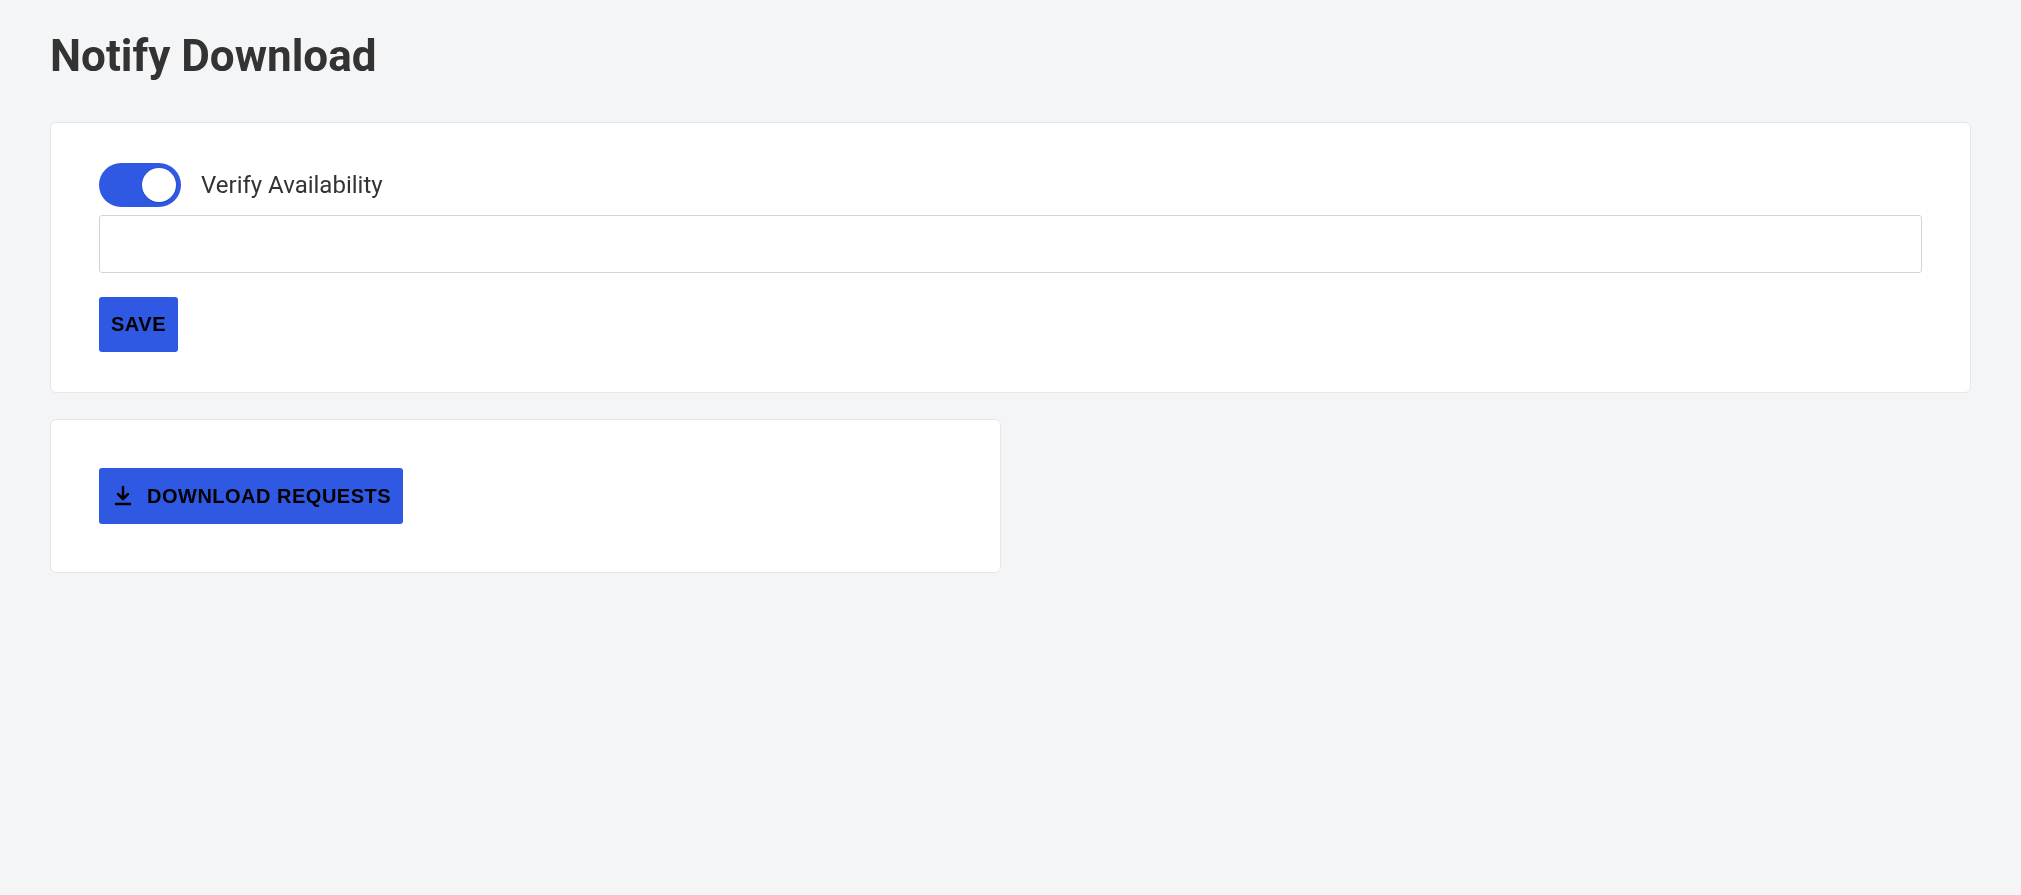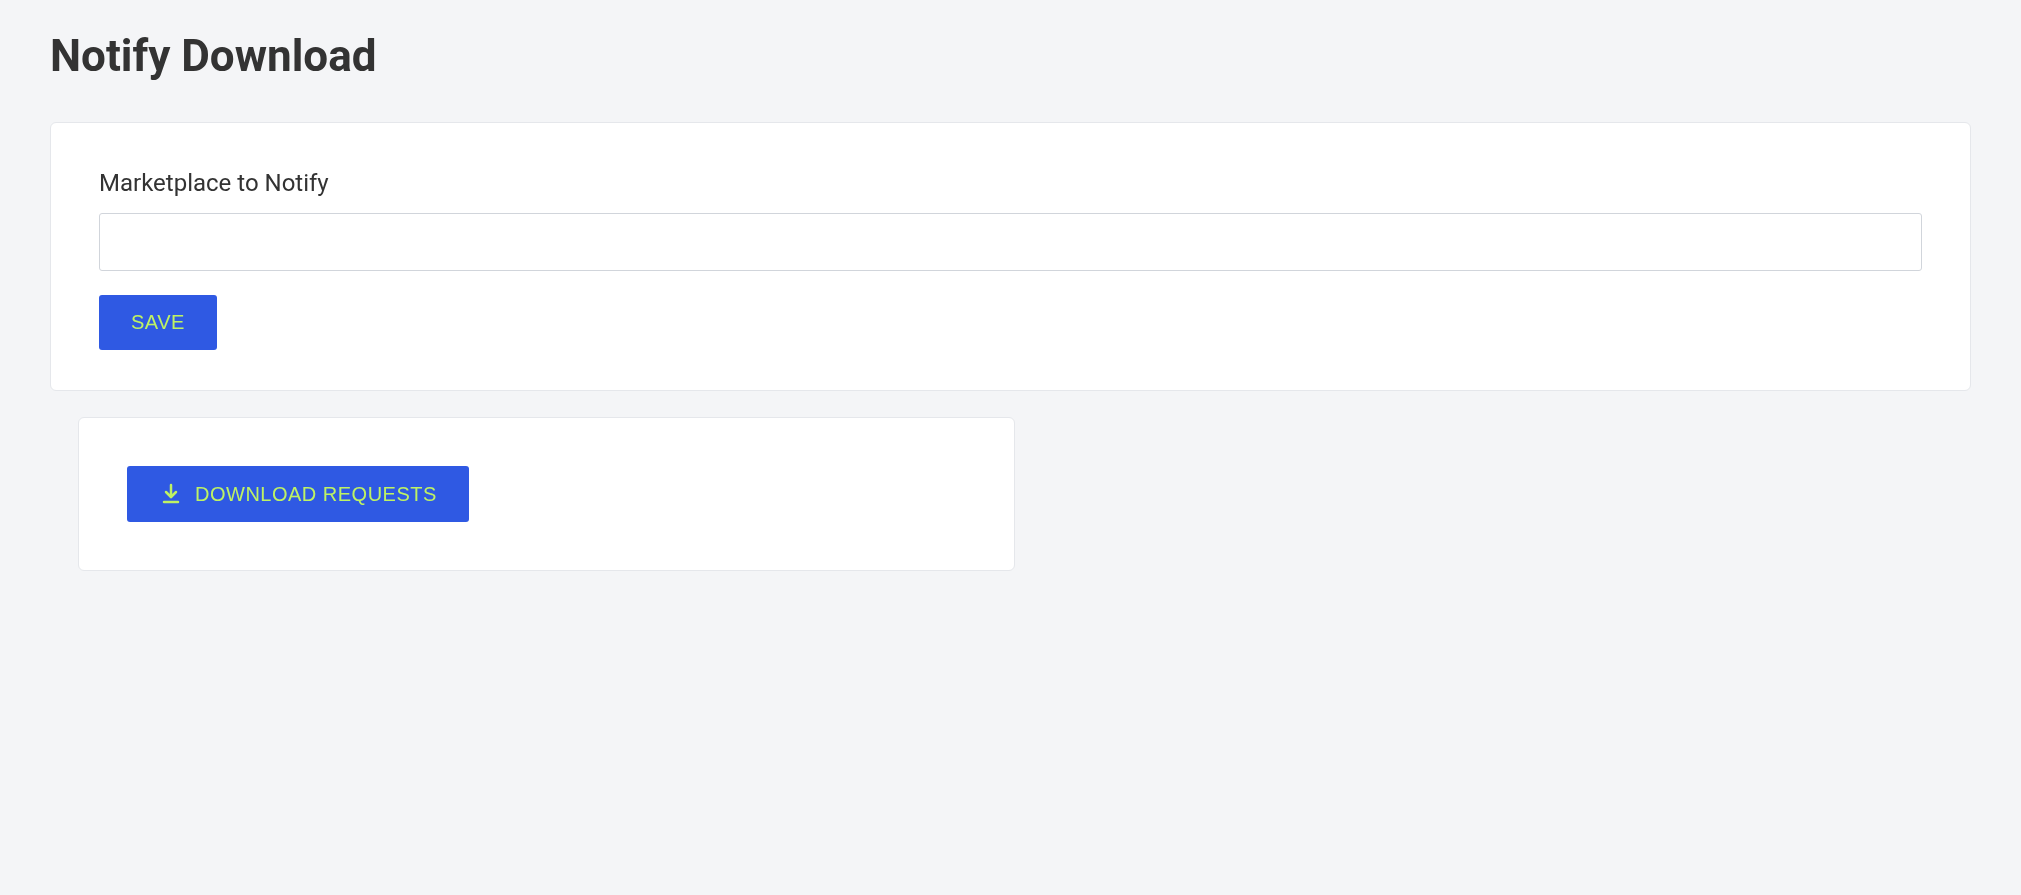--- a/index.html
+++ b/index.html
@@ -83,60 +83,66 @@
       font-size: 20px;
       background: #ffffff;
       margin-bottom: 24px;
     }
 
     .btn {
       display: inline-flex;
       align-items: center;
       gap: 12px;
       background: #2f59e3;
-      color: #bef264;
+      color: #000000;
       border: none;
       border-radius: 3px;
-      padding: 16px 32px;
+      padding: 16px 12px;
       font-size: 20px;
-      font-weight: 400;
+      font-weight: 700;
       letter-spacing: 0.5px;
       cursor: pointer;
       text-transform: uppercase;
     }
 
     .btn .icon svg {
       width: 24px;
       height: 24px;
       display: block;
     }
 
     .cards-row {
       display: grid;
       grid-template-columns: 1fr 1fr;
       gap: 19px;
       margin-top: 26px;
-      margin-left: 28px;
     }
 
     .action-card {
       background: #ffffff;
       border: 1px solid #e5e7eb;
       border-radius: 6px;
       padding: 48px;
     }
   </style>
 </head>
 <body>
 
 <h1>Notify Download</h1>
 
 <div class="card">
+  <div class="switch-row">
+    <div class="switch" role="switch" aria-checked="true">
+      <div class="switch-track">
+        <div class="switch-thumb"></div>
+      </div>
+    </div>
+    <span class="switch-label">Verify Availability</span>
+  </div>
 
-  <div class="field-label">Marketplace to Notify</div>
 
   <input type="text" class="text-input" value="" style="">
 
   <button class="btn">
     <span>Save</span>
   </button>
 </div>
 
 <div class="cards-row">
   <div class="action-card">

